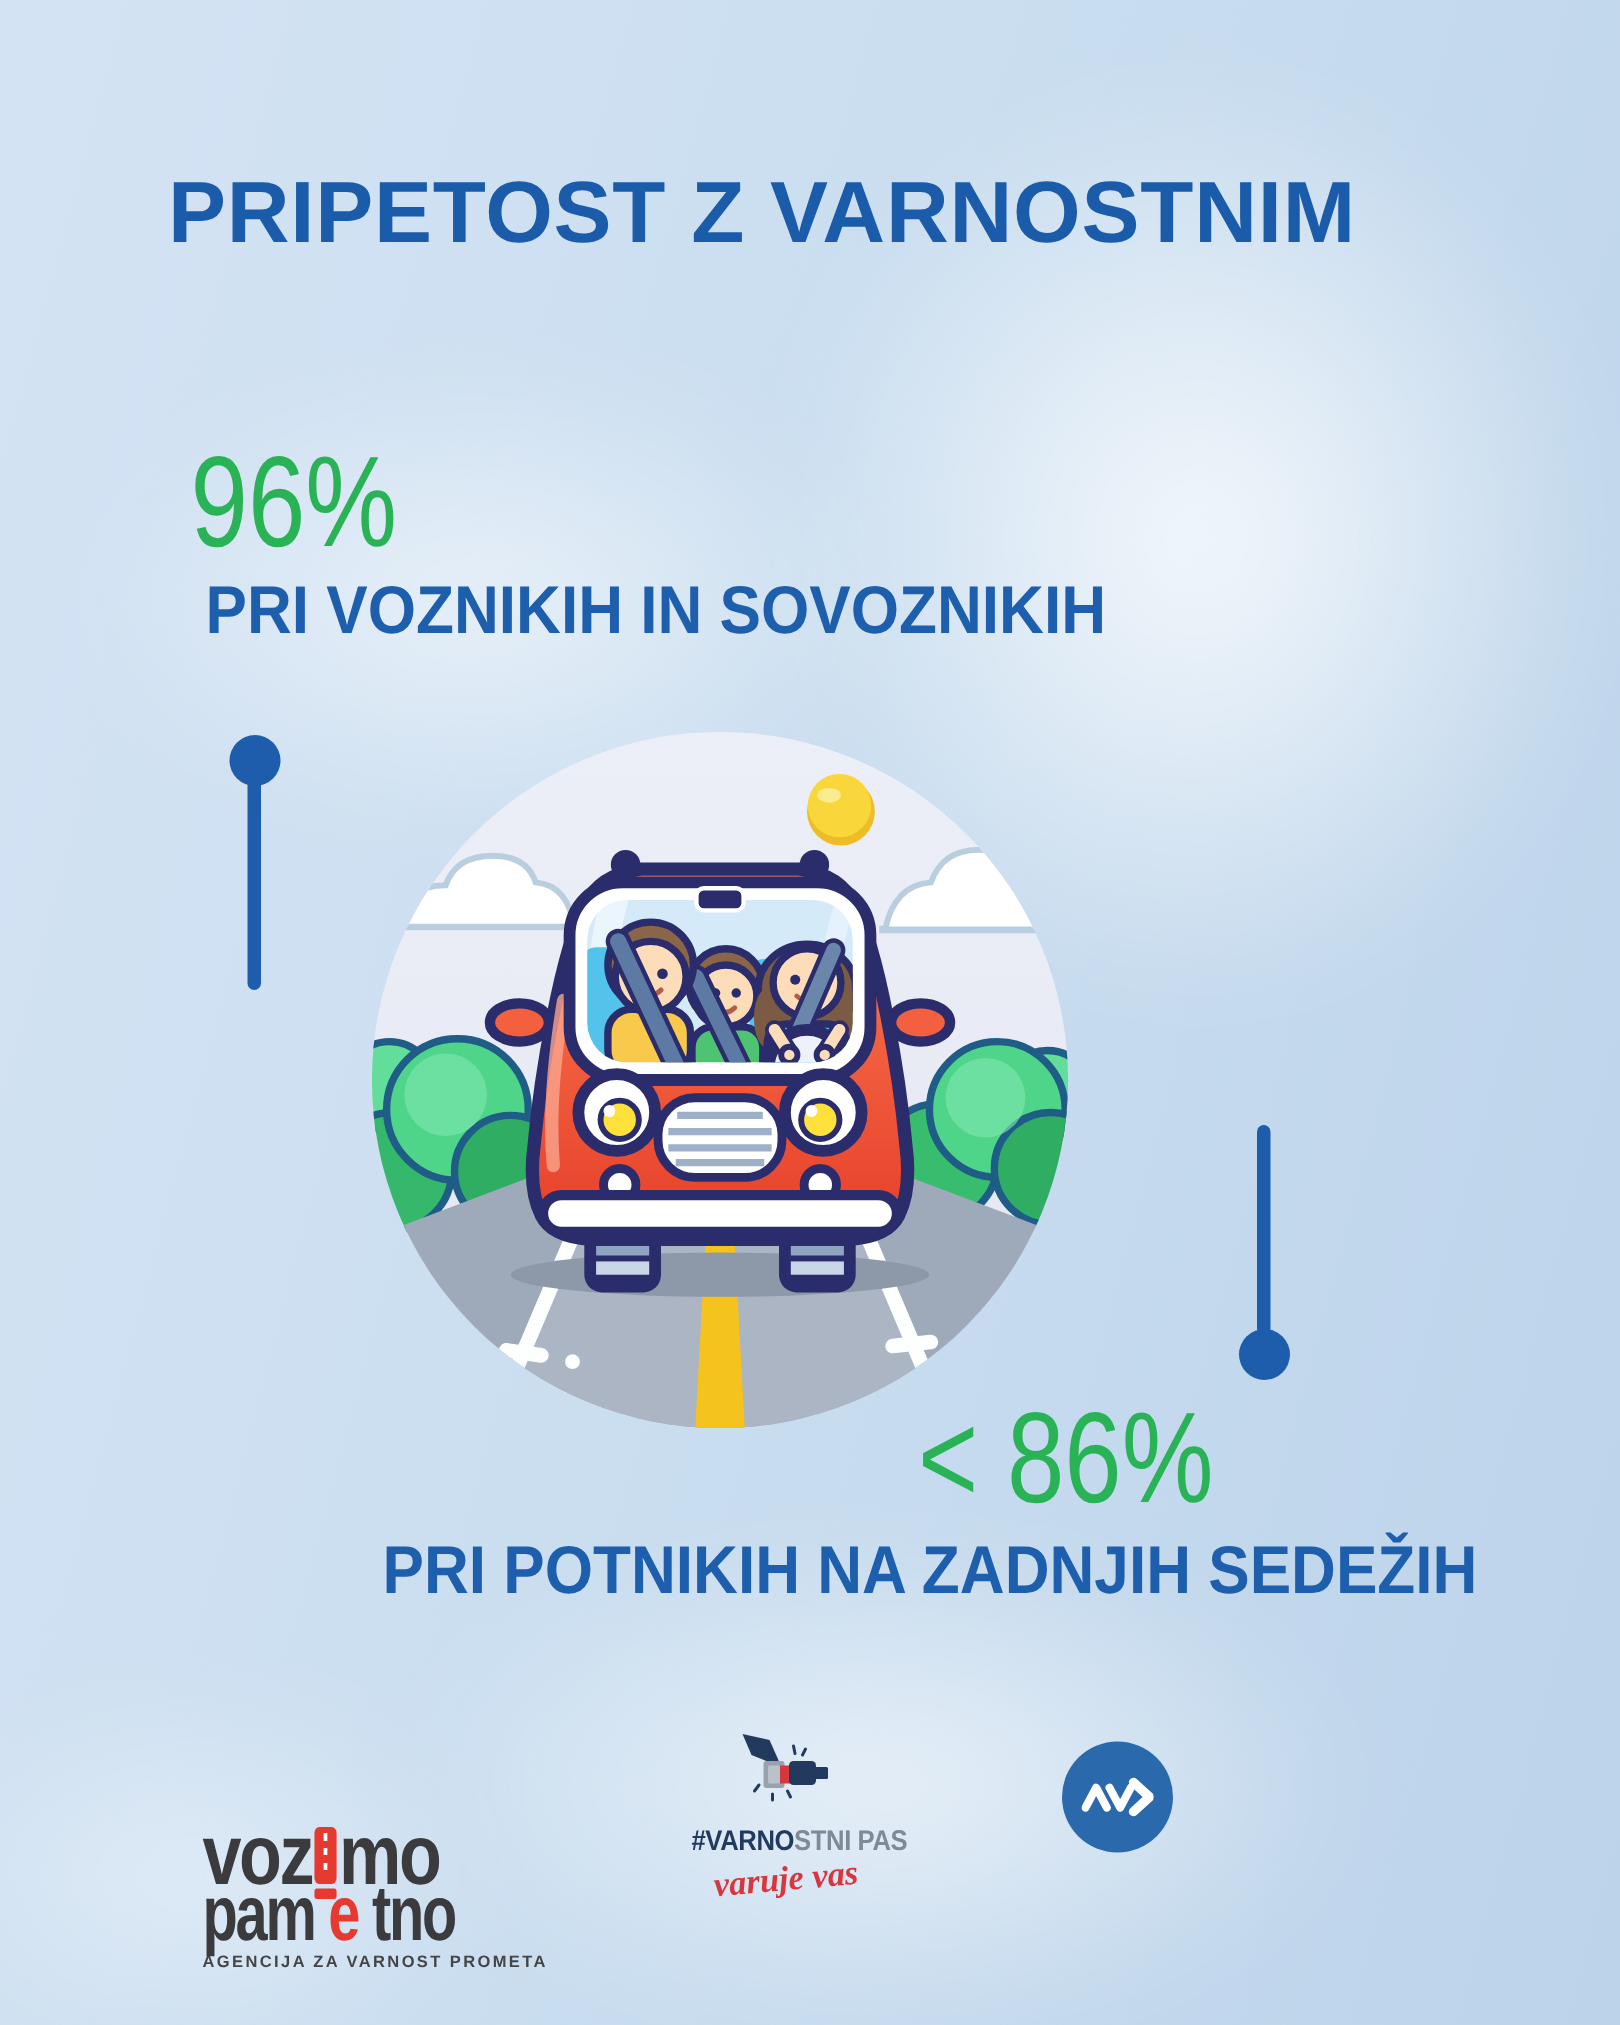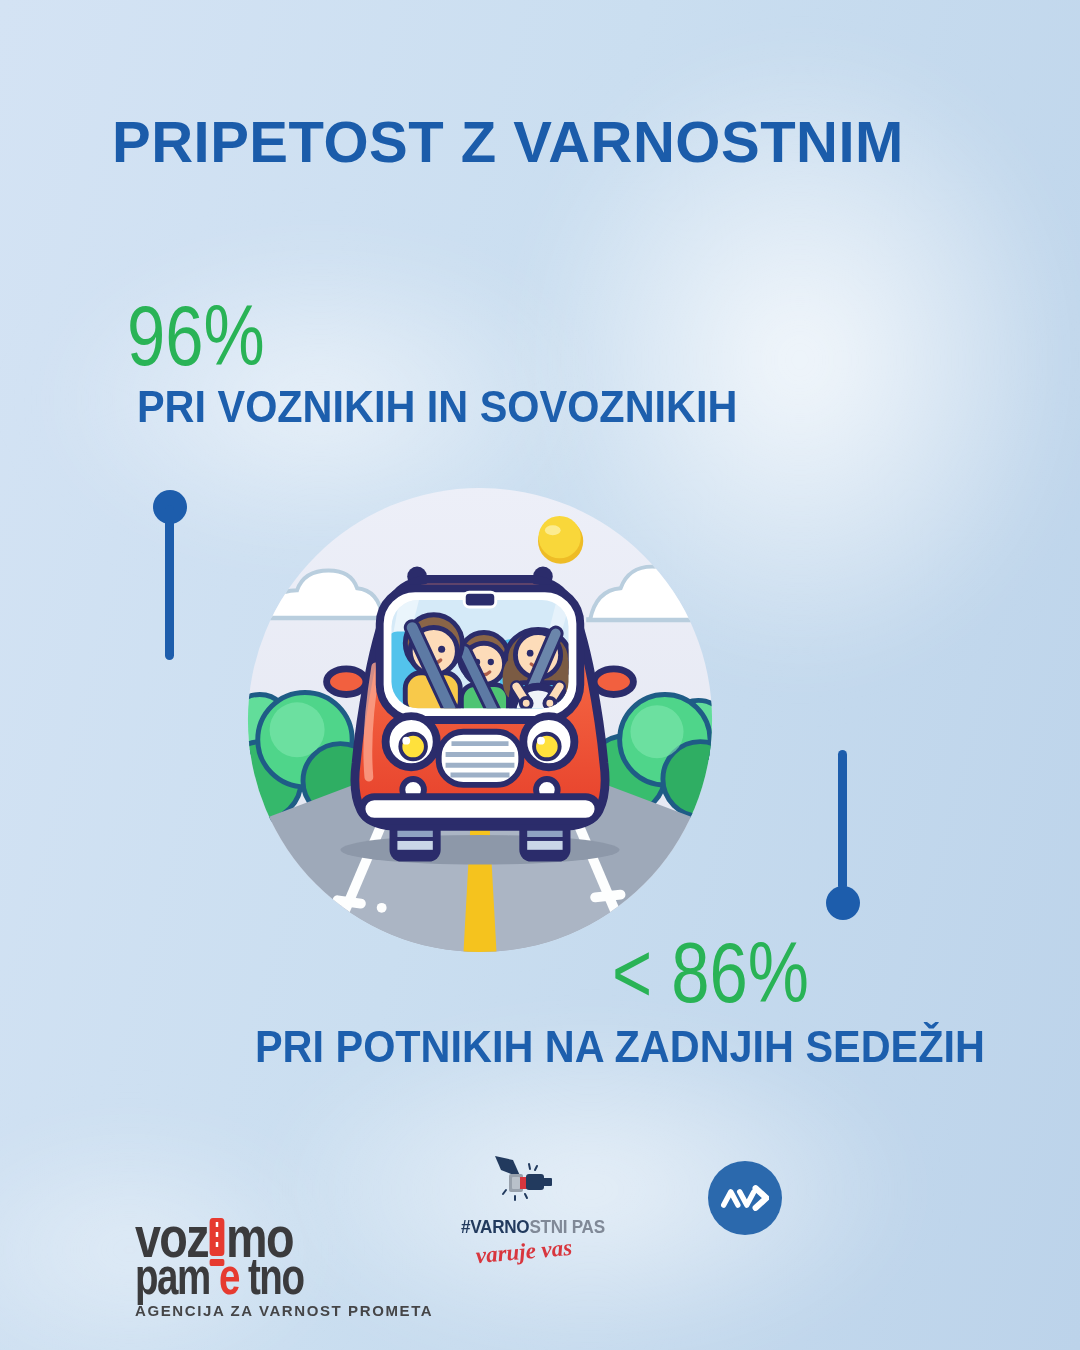--- a/index.html
+++ b/index.html
@@ -52,21 +52,21 @@
           font-weight:bold; letter-spacing:-2px; transform:scaleX(.82); transform-origin:left bottom;}
   .vp .l2{height:36px; font-size:52px; line-height:36px; font-weight:bold; letter-spacing:-2px;
           transform:scaleX(.74); transform-origin:left top;}
   .vp .accent{color:#e63a30;}
   .vp-bang{width:18px; height:48px; margin:0 2px -8px 2px; display:flex; flex-direction:column; gap:3px;}
   .vp-bang .bar{flex:1; background:#e63a30; border-radius:4px; position:relative;}
   .vp-bang .bar:before{content:""; position:absolute; left:50%; top:4px; bottom:4px; width:3px;
       transform:translateX(-50%);
       background:repeating-linear-gradient(to bottom,#fff 0 5px, transparent 5px 10px);}
   .vp-bang .dotb{height:7px; background:#e63a30; border-radius:2px;}
-  .vp .tagline{margin-top:8px; font-size:15px; font-weight:bold; letter-spacing:1.6px; color:#454547;}
+  .vp .tagline{margin-top:8px; font-size:11px; font-weight:bold; letter-spacing:1.6px; color:#454547;}
 
   
   .belt{position:absolute; left:438px; top:1156px; width:140px; text-align:center;margin-left:16px;}
   .belt .txt{margin-top:6px; font-size:19px; font-weight:bold; letter-spacing:-.3px;
              transform:scaleX(.9); transform-origin:center top; white-space:nowrap;}
   .belt .txt .navy{color:#223a5e;}
   .belt .txt .gray{color:#808997;}
   .belt .script{margin-top:1px; font-family:"Liberation Serif", serif; font-style:italic; font-weight:bold;
                 font-size:23px; color:#d8363e; transform:rotate(-5deg);}
 

